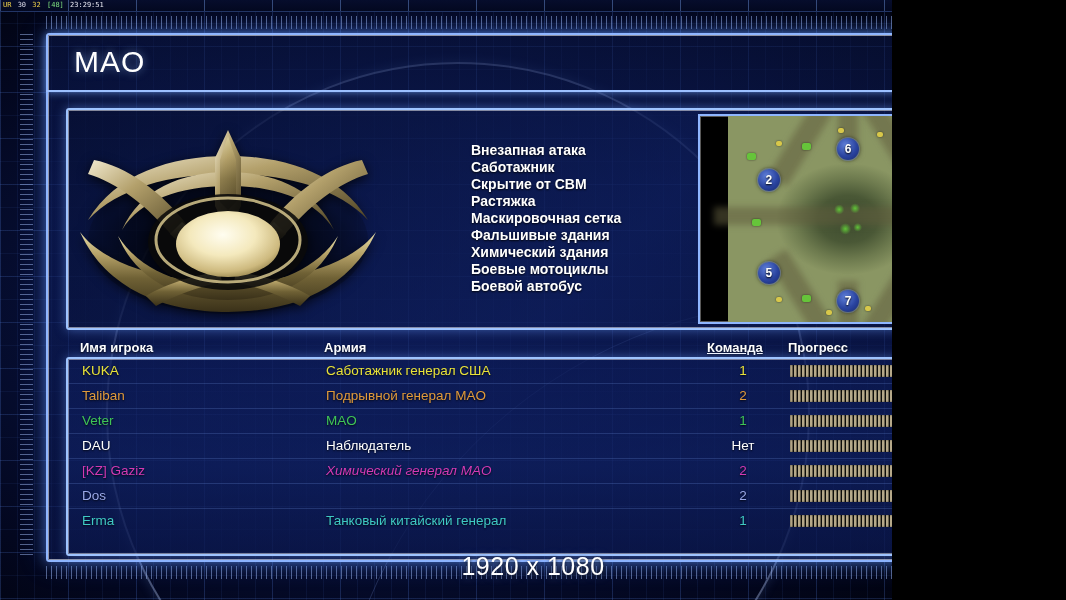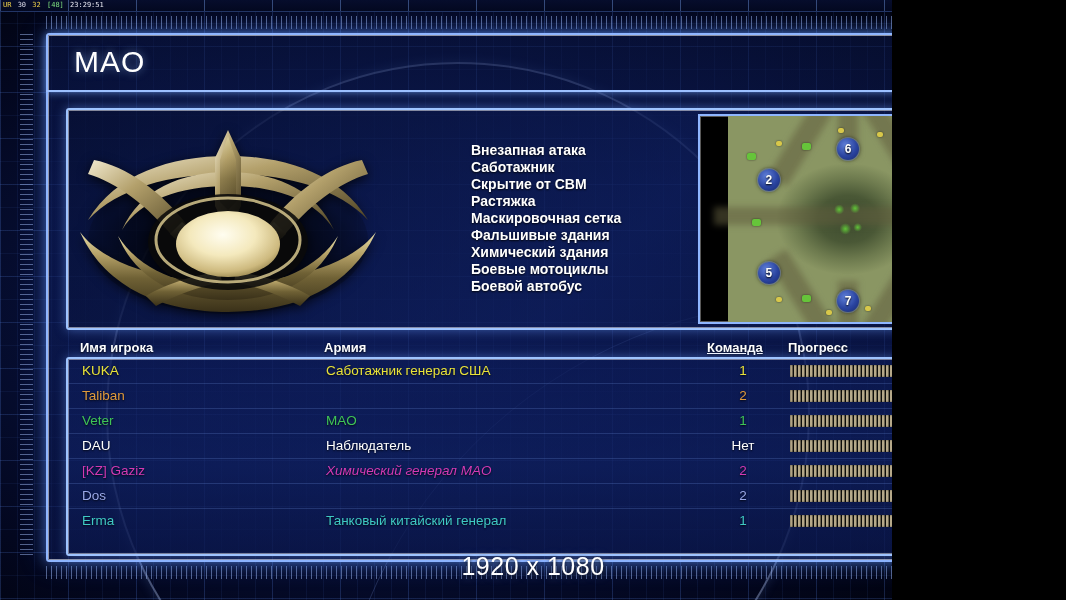--- a/index.html
+++ b/index.html
@@ -540,20 +540,21 @@
       <div class="prow">
         <div class="pname" style="color: rgb(232, 226, 58);">KUKA</div>
         <div class="parmy" style="color: rgb(232, 226, 58);">Саботажник генерал США</div>
         <div class="pteam" style="color: rgb(232, 226, 58);">1</div>
         <div class="pbarwrap">
           <div class="pbar" style="width: 100%;"></div>
         </div>
       </div>
       <div class="prow">
         <div class="pname" style="color: rgb(224, 154, 60);">Taliban</div>
+        <div class="parmy" style="color: rgb(224, 154, 60);">Подрывной генерал MAO</div>
         <div class="pteam" style="color: rgb(224, 154, 60);">2</div>
         <div class="pbarwrap">
           <div class="pbar" style="width: 100%;"></div>
         </div>
       </div>
       <div class="prow">
         <div class="pname" style="color: rgb(63, 196, 87);">Veter</div>
         <div class="parmy" style="color: rgb(63, 196, 87);">MAO</div>
         <div class="pteam" style="color: rgb(63, 196, 87);">1</div>
         <div class="pbarwrap">

